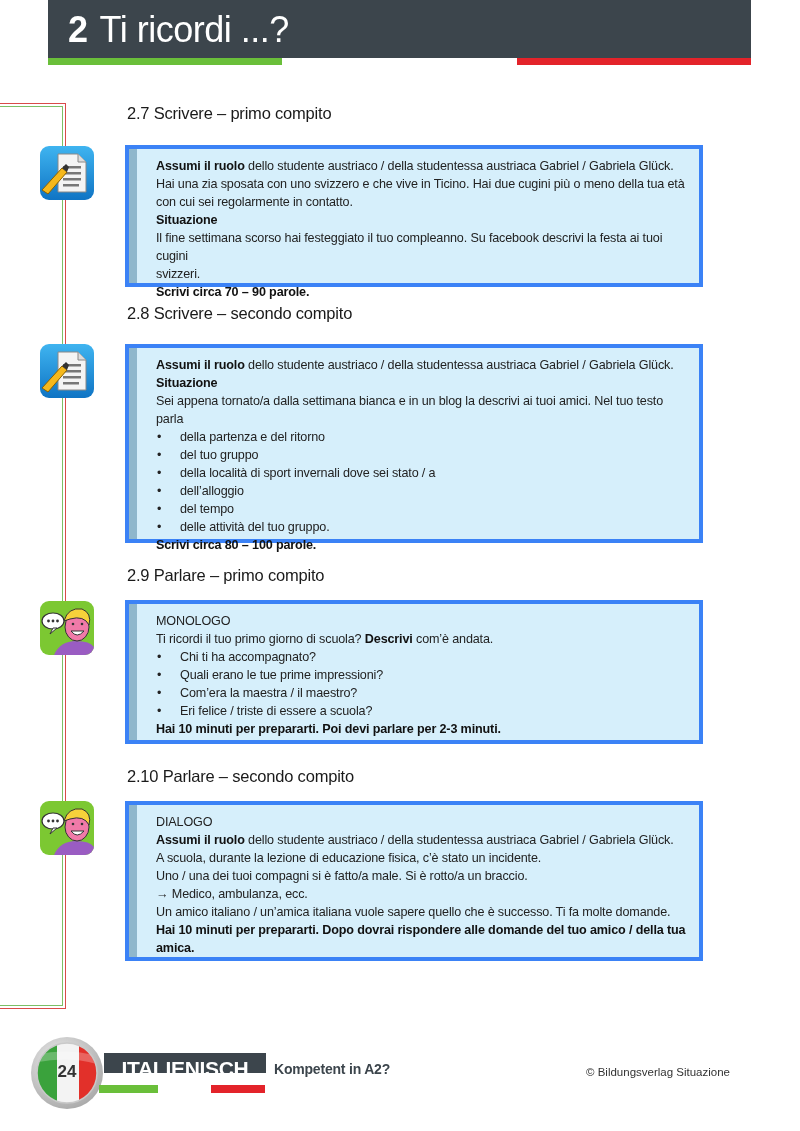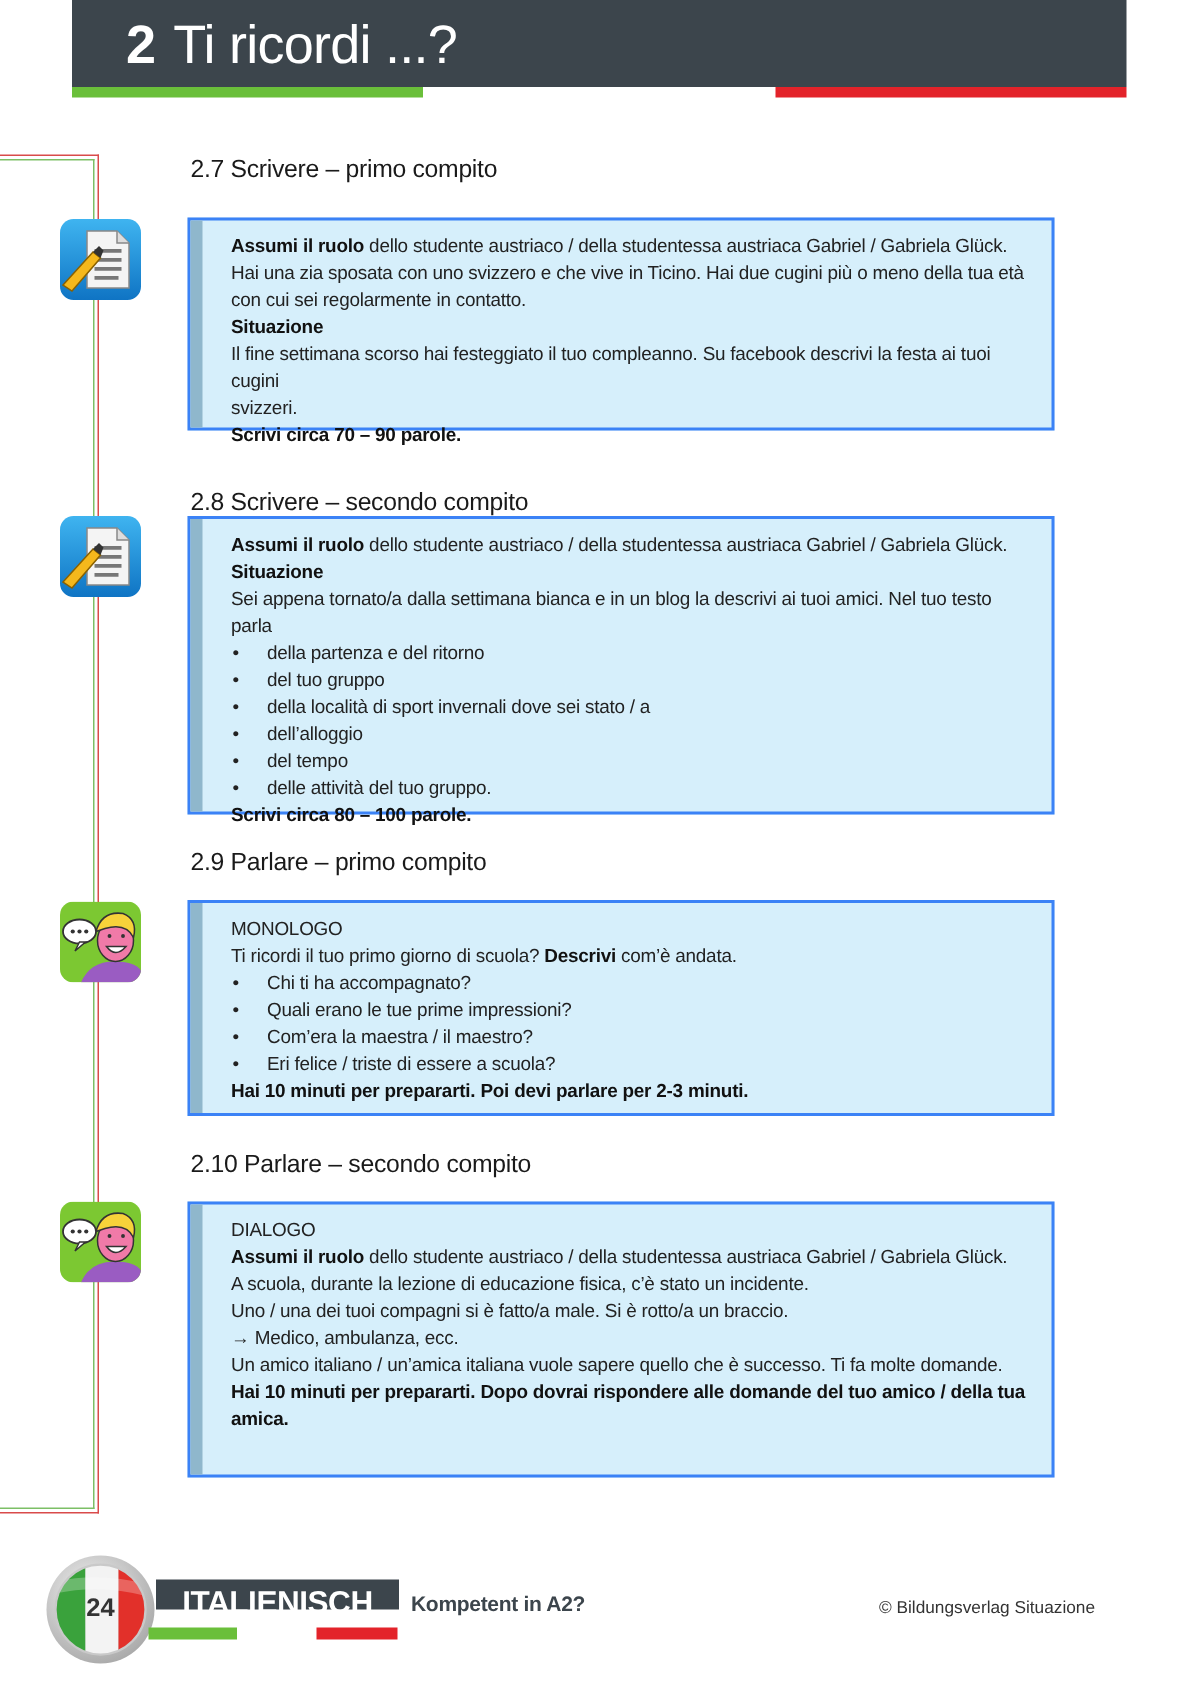--- a/index.html
+++ b/index.html
@@ -9,21 +9,20 @@
       color: #1a1a1a;
     }
     .header {
       position: absolute; left: 48px; top: 0; width: 703px; height: 58px;
       background: #3c454c;
     }
     .header-title {
       position: absolute; left: 20px; top: 8px; color: #fff;
       font-family: "Liberation Sans", sans-serif; font-size: 36px; line-height: 44px; font-weight: normal;
       letter-spacing: -0.5px;
-      margin-left: 16px;
     }
     .header-title .num { font-weight: bold; margin-right: 12px; }
     .bar-green { position: absolute; left: 48px; top: 58px; width: 234px; height: 7px; background: #6abf3a; }
     .bar-red { position: absolute; left: 517px; top: 58px; width: 234px; height: 7px; background: #e3232a; }
 
     .frame-red {
       position: absolute; left: 0; top: 103px; width: 65px; height: 904px;
       border-top: 1.5px solid #d94b4b; border-right: 1.5px solid #d94b4b; border-bottom: 1.5px solid #d94b4b;
     }
     .frame-green {
@@ -35,21 +34,21 @@
       position: absolute; left: 127px; font-size: 16.5px; font-family: "Liberation Sans", sans-serif;
       color: #1a1a1a; letter-spacing: -0.2px;
     }
     .icon {
       position: absolute; left: 40px; width: 54px; height: 54px; border-radius: 9px; overflow: hidden;
     }
     .icon svg { display: block; }
 
     .box {
       position: absolute; left: 125px; width: 578px; background: #d6effb;
-      border: 2px solid #3b82f6; box-sizing: border-box;
+      border: 4px solid #3b82f6; box-sizing: border-box;
     }
     .box::before {
       content: ""; position: absolute; left: 0; top: 0; bottom: 0; width: 8px; background: #8fb7cc;
     }
     .box-inner {
       padding: 8px 10px 7px 27px; font-size: 12.6px; line-height: 18px; color: #222;
       font-family: "Liberation Sans", sans-serif; letter-spacing: -0.15px;
     }
     .box-inner b { font-weight: bold; color: #111; }
     .line { display: block; }
@@ -112,21 +111,21 @@
     <span class="line"><b>Assumi il ruolo</b><span> dello studente austriaco / della studentessa austriaca Gabriel / Gabriela Glück.</span></span>
     <span class="line">Hai una zia sposata con uno svizzero e che vive in Ticino. Hai due cugini più o meno della tua età</span>
     <span class="line">con cui sei regolarmente in contatto.</span>
     <span class="line"><b>Situazione</b></span>
     <span class="line">Il fine settimana scorso hai festeggiato il tuo compleanno. Su facebook descrivi la festa ai tuoi cugini</span>
     <span class="line">svizzeri.</span>
     <span class="line"><b>Scrivi circa 70 – 90 parole.</b></span>
   </div>
 </div>
 
-<div class="section-title" style="top:326px;">2.8 Scrivere – secondo compito</div>
+<div class="section-title" style="top:304px;">2.8 Scrivere – secondo compito</div>
 <div class="icon" style="top:344px;">
   <svg width="54" height="54" viewBox="0 0 54 54">
     <defs>
         <linearGradient id="gb2" x1="0" y1="0" x2="0" y2="1">
           <stop offset="0" stop-color="#3fb4f0"></stop>
           <stop offset="1" stop-color="#0f74c4"></stop>
         </linearGradient>
       </defs>
     <rect width="54" height="54" fill="url(#gb2)"></rect>
     <path d="M18 8 L38 8 L46 16 L46 46 L18 46 Z" fill="#f4f4f4" stroke="#888" stroke-width="1"></path>
@@ -193,21 +192,21 @@
     <path d="M31 30 Q37 38 44 30 Z" fill="#fff" stroke="#333" stroke-width="1"></path>
     <circle cx="33" cy="23" r="1.3" fill="#333"></circle>
       <circle cx="42" cy="23" r="1.3" fill="#333"></circle>
     <ellipse cx="13" cy="20" rx="11" ry="8" fill="#fff" stroke="#333" stroke-width="1.2"></ellipse>
     <path d="M13 27 L10 33 L17 27 Z" fill="#fff" stroke="#333" stroke-width="1"></path>
     <circle cx="8.5" cy="20" r="1.4" fill="#333"></circle>
       <circle cx="13" cy="20" r="1.4" fill="#333"></circle>
       <circle cx="17.5" cy="20" r="1.4" fill="#333"></circle>
   </svg>
 </div>
-<div class="box" style="top:801px; height:184px;">
+<div class="box" style="top:801px; height:160px;">
   <div class="box-inner">
     <span class="line">DIALOGO</span>
     <span class="line"><b>Assumi il ruolo</b><span> dello studente austriaco / della studentessa austriaca Gabriel / Gabriela Glück.</span></span>
     <span class="line">A scuola, durante la lezione di educazione fisica, c’è stato un incidente.</span>
     <span class="line">Uno / una dei tuoi compagni si è fatto/a male. Si è rotto/a un braccio.</span>
     <span class="line">→ Medico, ambulanza, ecc.</span>
     <span class="line">Un amico italiano / un’amica italiana vuole sapere quello che è successo. Ti fa molte domande.</span>
     <span class="line"><b>Hai 10 minuti per prepararti. Dopo dovrai rispondere alle domande del tuo amico / della tua</b></span>
     <span class="line"><b>amica.</b></span>
   </div>

